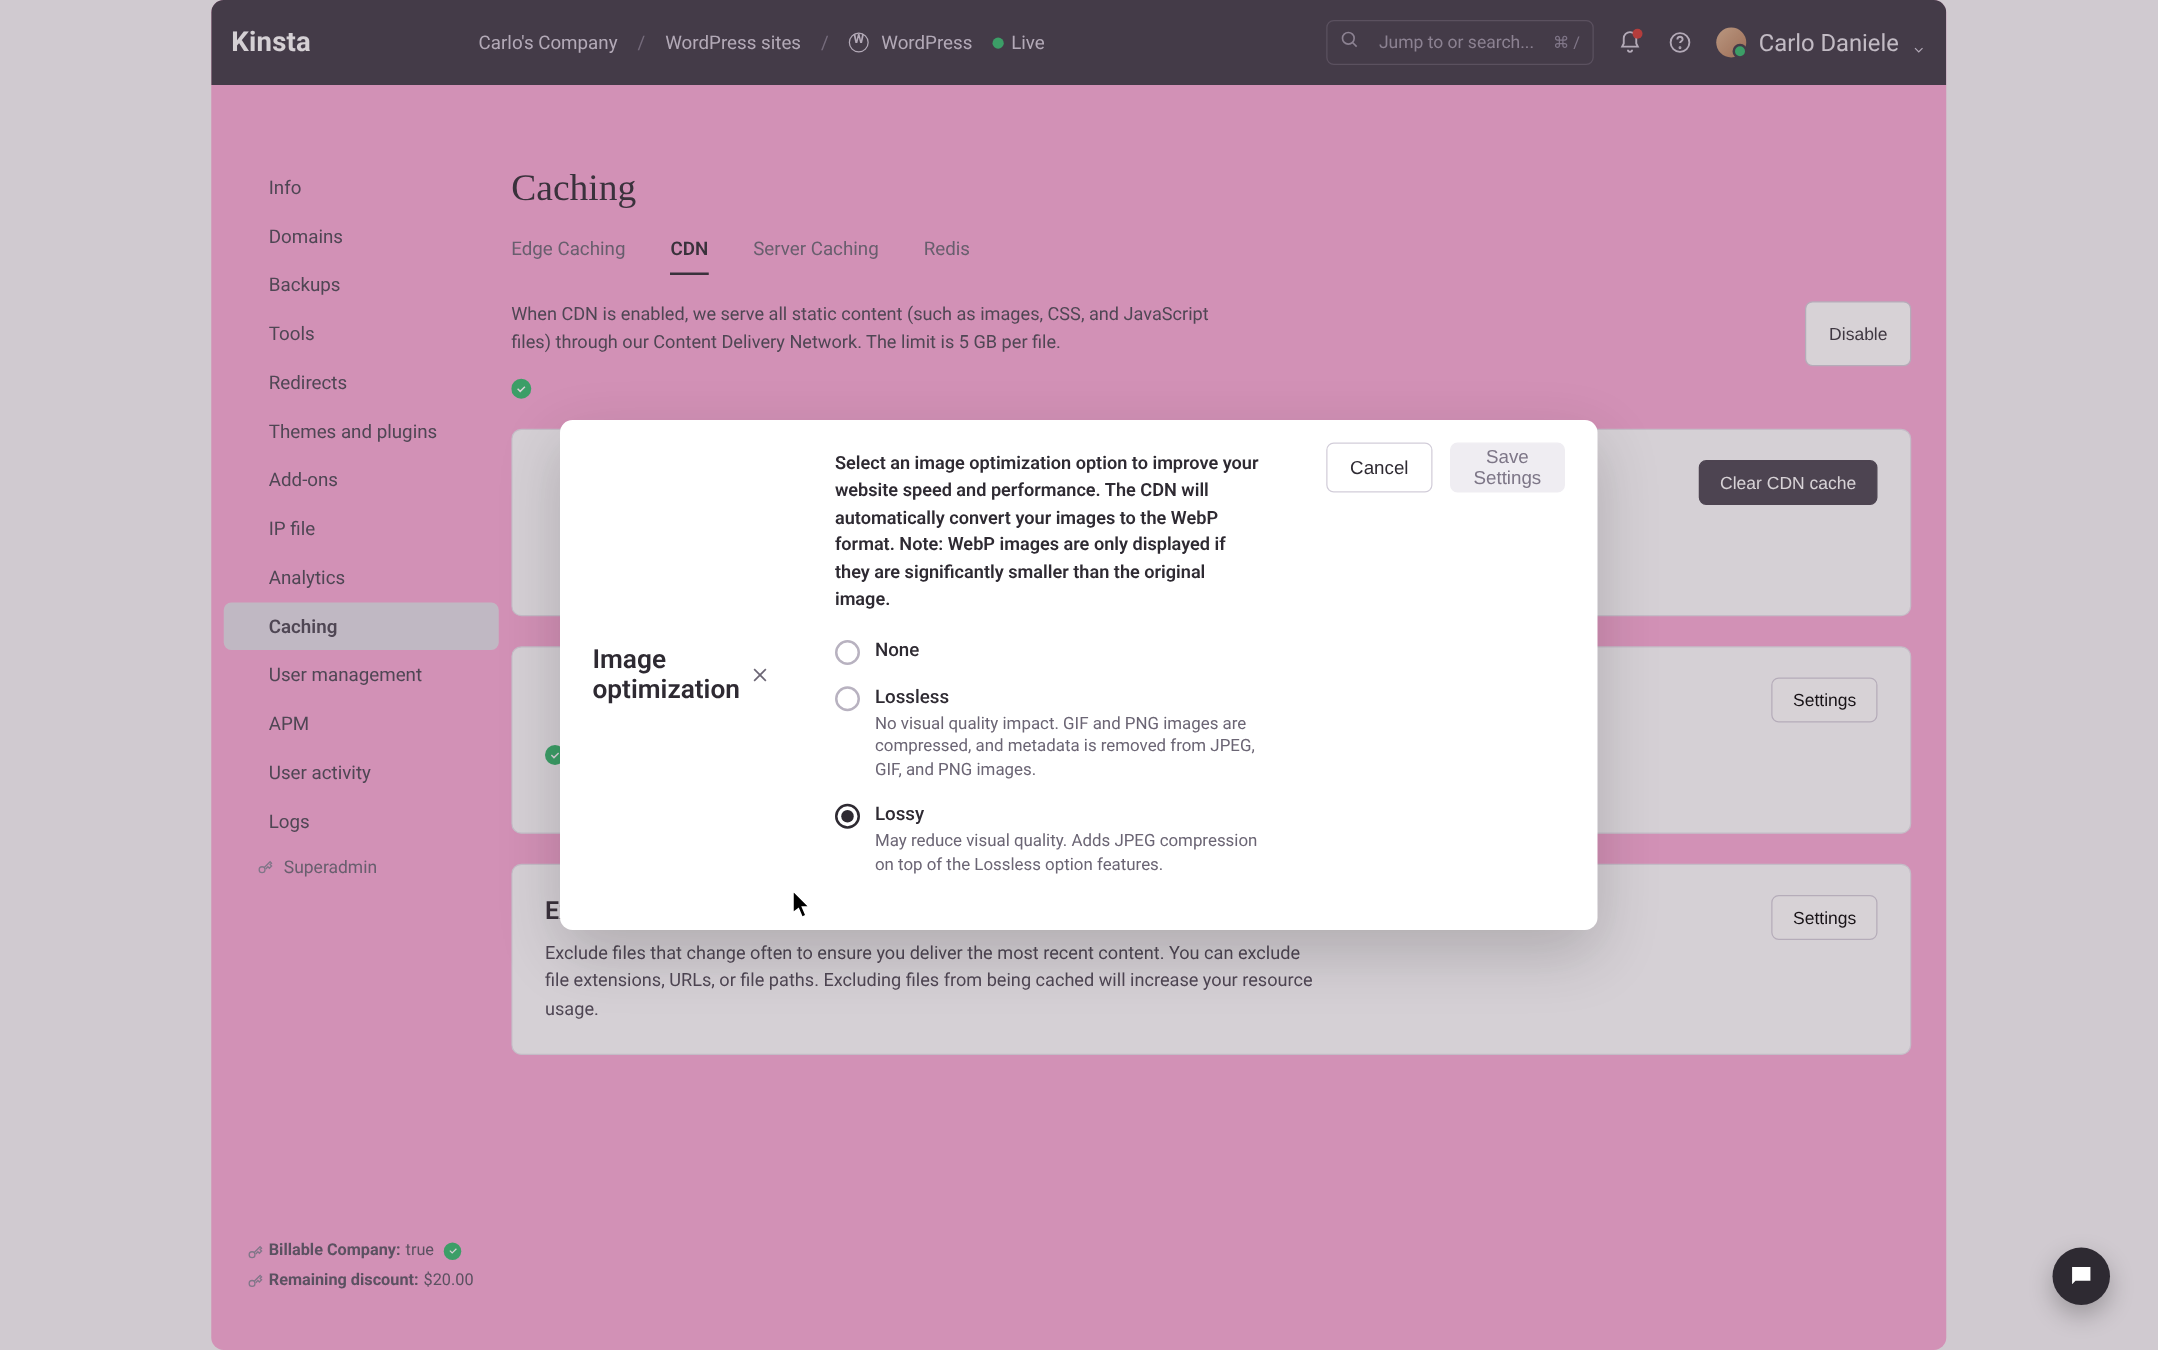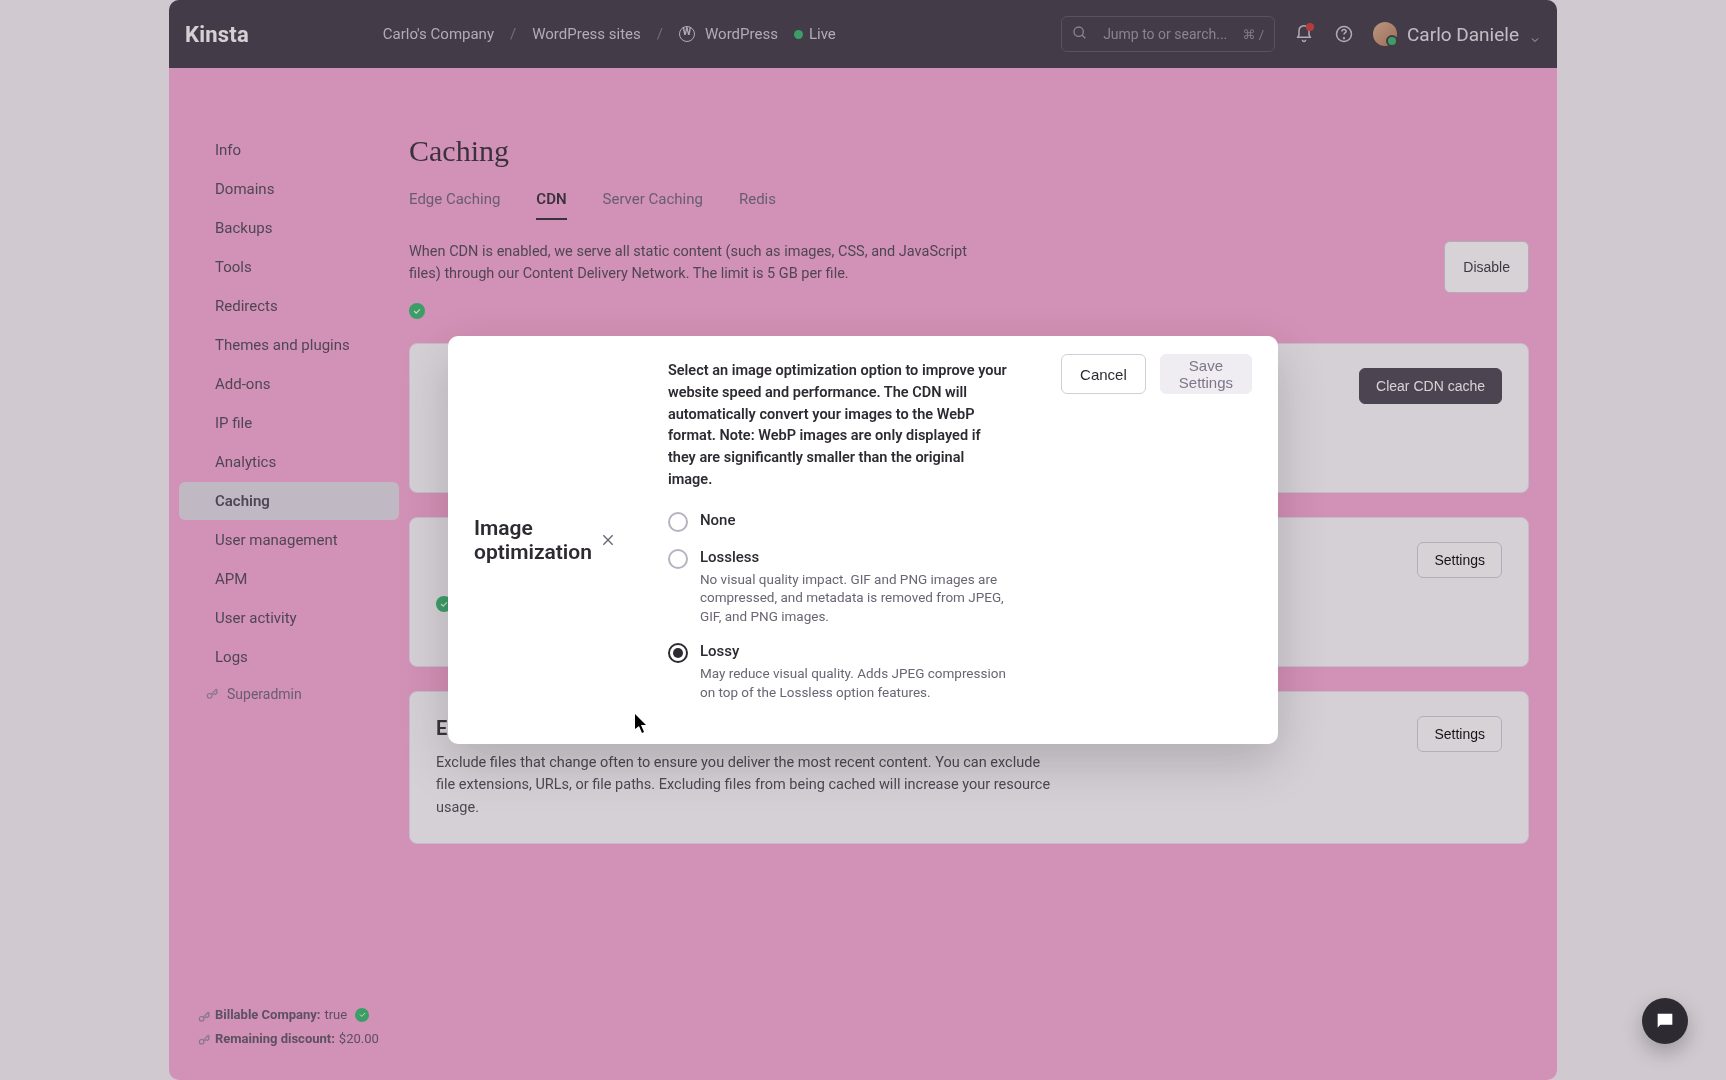--- a/index.html
+++ b/index.html
@@ -102,21 +102,21 @@
     background: #e1dde6;
     font-weight: 600;
   }
   .sidebar .superadmin {
     display: flex; align-items: center; gap: 8px;
     padding: 0 18px 0 36px; height: 34px;
     color: #6b6574; font-size: 14px;
   }
   .sidebar-footer {
     margin-top: auto;
-    padding: 0 10px 30px 28px;
+    padding: 0 10px 44px 28px;
     font-size: 13px;
     color: #5a5363;
     line-height: 1.8;
   }
   .key-icon { display:inline-block; width:14px; height:14px; }
   .key-icon svg { width:14px; height:14px; stroke:#8c8598; stroke-width:1.8; fill:none; }
   .check-dot { display:inline-flex; width:14px; height:14px; background:#30ba6b; border-radius:50%; align-items:center; justify-content:center; margin-left:4px; }
   .check-dot svg { width:9px; height:9px; stroke:#fff; stroke-width:2.5; fill:none; }
 
   

